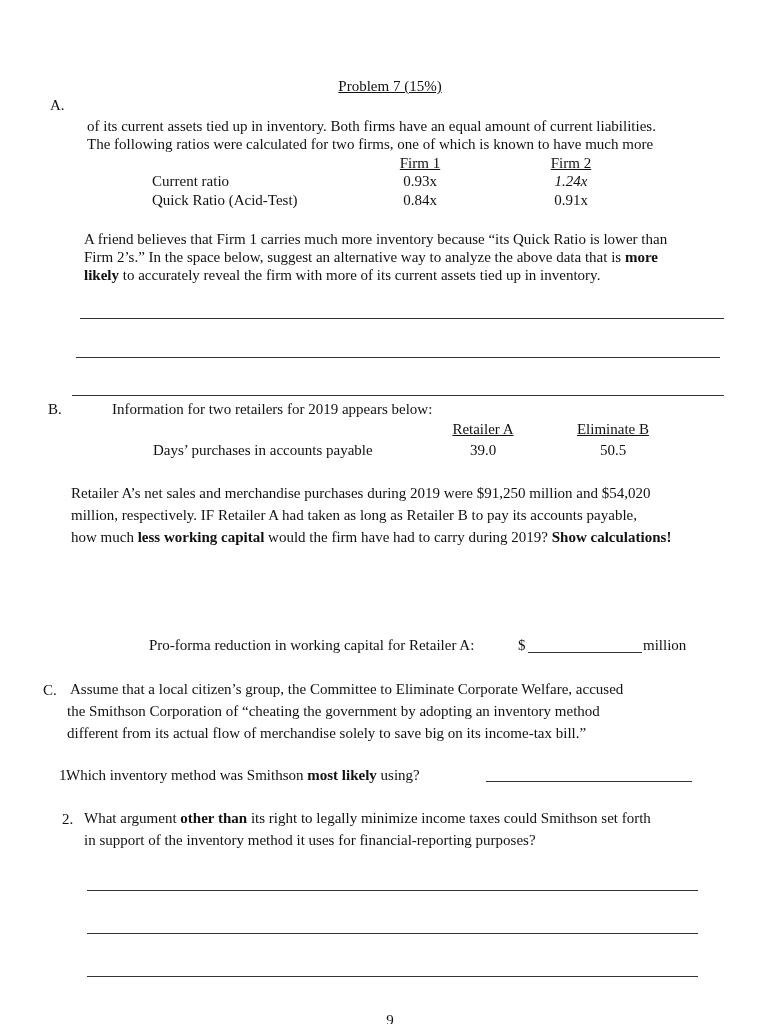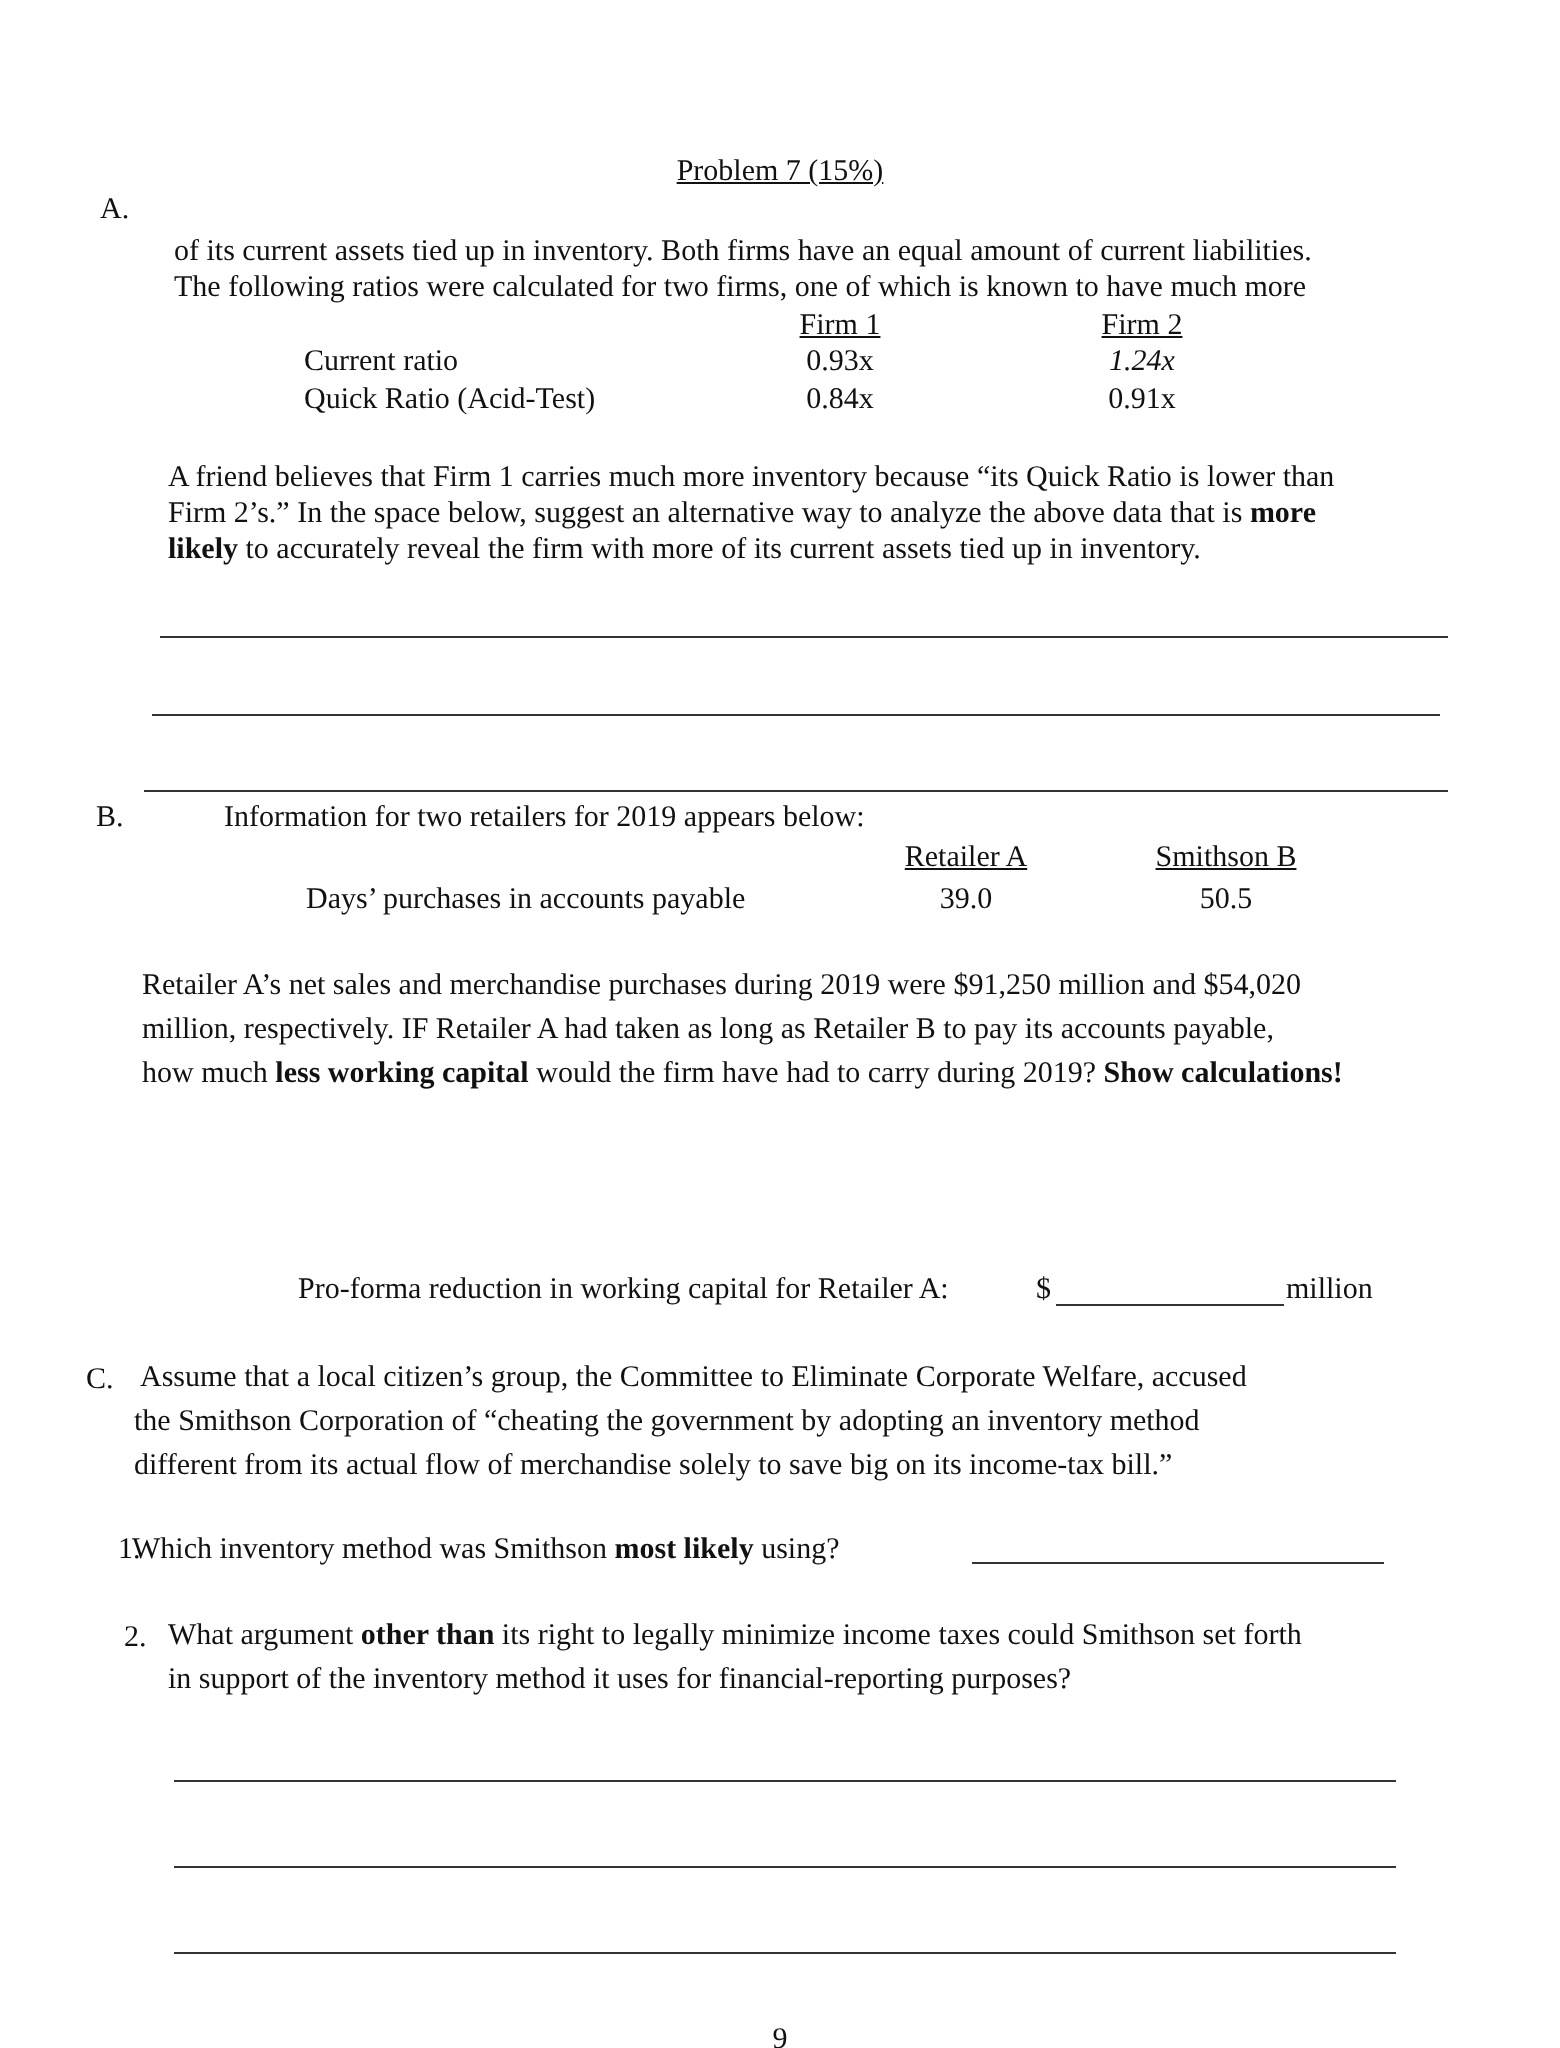--- a/index.html
+++ b/index.html
@@ -45,21 +45,21 @@
 
 <div class="line" style="left:80px; width:644px; top:318px;"></div>
 <div class="line" style="left:76px; width:644px; top:357px;"></div>
 <div class="line" style="left:72px; width:652px; top:395px;"></div>
 
 <div class="abs" style="left:48px; top:402px;">B.</div>
 <div class="abs" style="left:75px; top:402px;margin-left:37px;">Information for two retailers for 2019 appears below:</div>
 
 <div>
   <div class="abs u center" style="left:438px; width:90px; top:422px;">Retailer A</div>
-  <div class="abs u center" style="left:568px; width:90px; top:422px;">Smithson B</div>
+  <div class="abs u center" style="left:568px; width:90px; top:422px;">Eliminate B</div>
   <div class="abs" style="left:153px; top:443px;">Days’ purchases in accounts payable</div>
   <div class="abs center" style="left:438px; width:90px; top:443px;">39.0</div>
   <div class="abs center" style="left:568px; width:90px; top:443px;">50.5</div>
 </div>
 
 <div class="para" style="left:71px; top:482px;">Retailer A’s net sales and merchandise purchases during 2019 were $91,250 million and $54,020</div>
 <div class="para" style="left:71px; top:504px;">million, respectively. IF Retailer A had taken as long as Retailer B to pay its accounts payable,</div>
 <div class="para" style="left:71px; top:526px;"><span>how much </span><b>less working capital</b><span> would the firm have had to carry during 2019?  </span><b>Show calculations!</b></div>
 
 <div class="abs" style="left:149px; top:638px;">Pro-forma reduction in working capital for Retailer A:</div>

